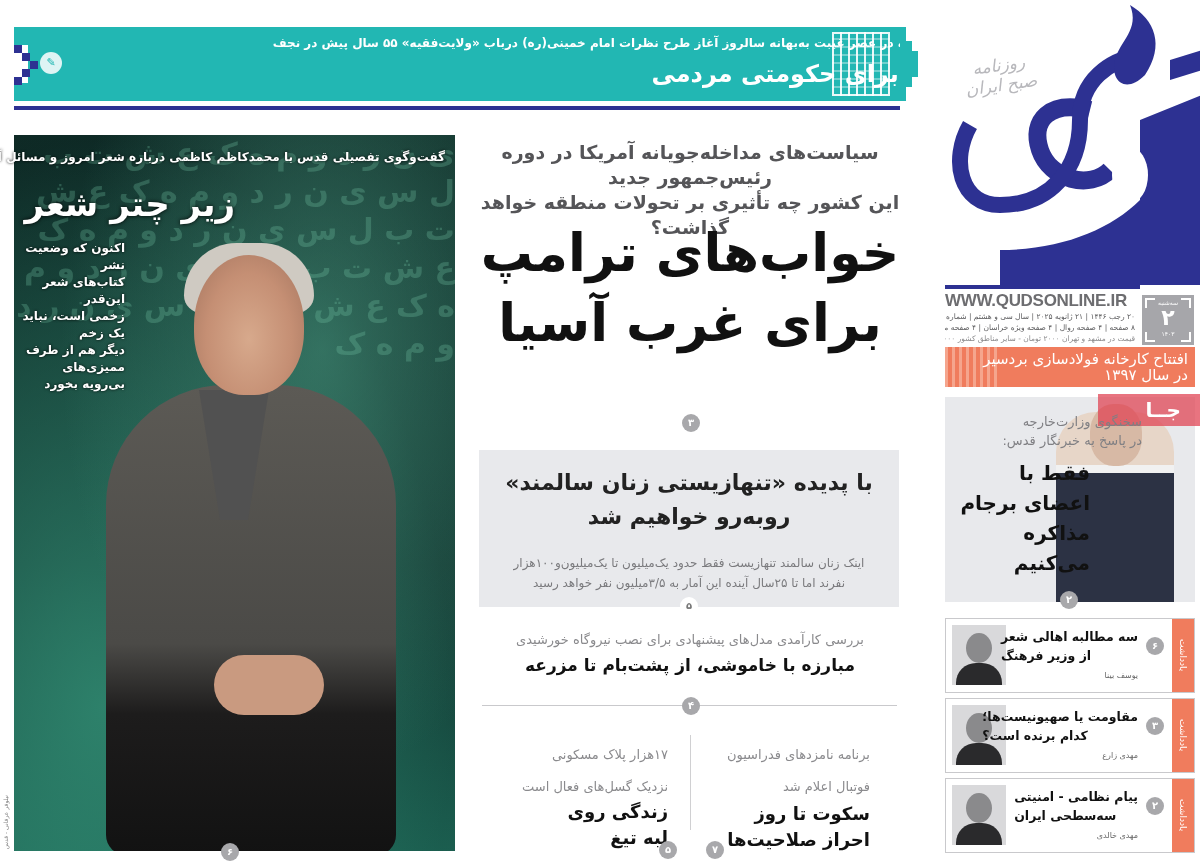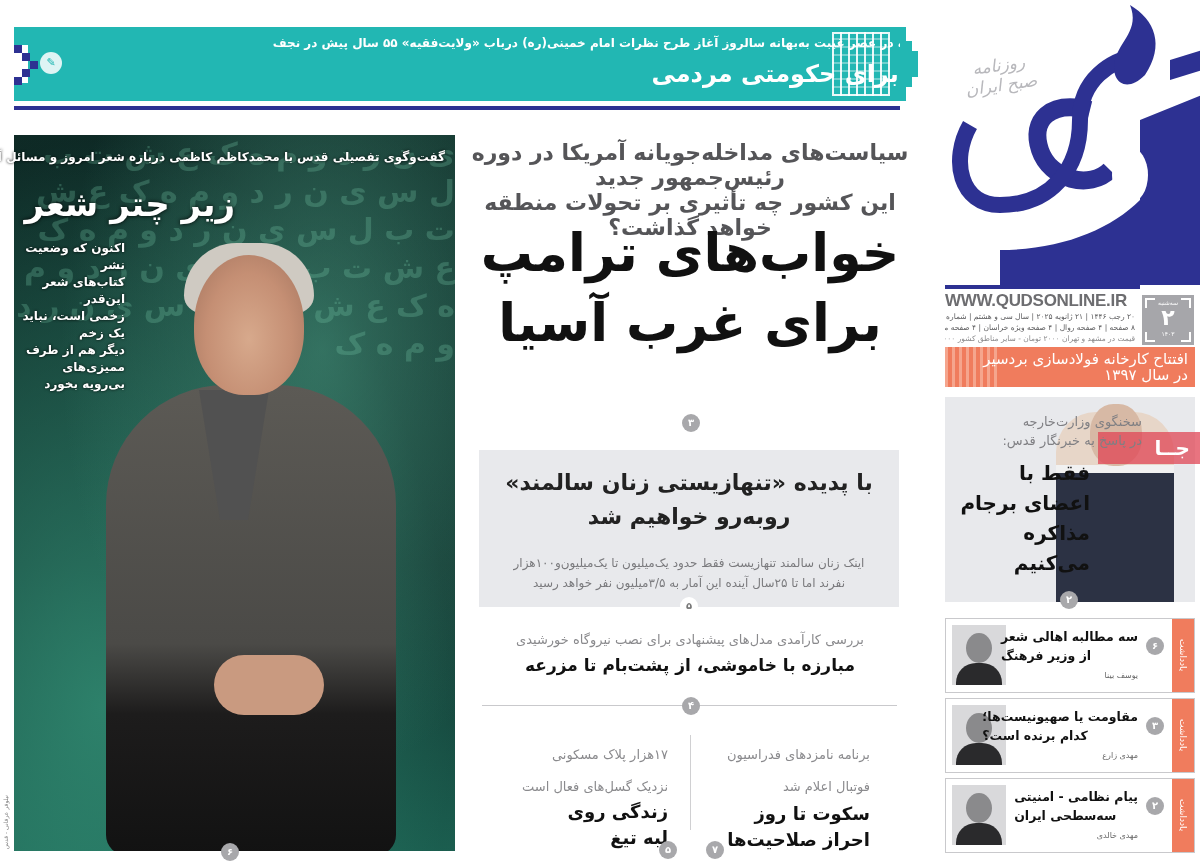--- a/index.html
+++ b/index.html
@@ -83,22 +83,22 @@
     .spokes-person {
       left: 1056px; top: 412px; width: 118px; height: 190px;
       background: linear-gradient(180deg, #e7d6c8 0 28%, #f1f1f1 28% 32%, #2c3244 32% 100%);
       border-radius: 40px 40px 0 0;
     }
     .spokes-face {
       left: 1090px; top: 404px; width: 52px; height: 62px; border-radius: 45%;
       background: #d7b9a5;
     }
     .red-ribbon {
-      left: 1098px; top: 432px; width: 102px; height: 32px; background: rgba(224,70,85,0.75);
-      color: #fff; font-size: 20px; font-weight: bold; text-align: right; padding-right: 10px; line-height: 32px;
+      left: 1098px; top: 394px; width: 102px; height: 32px; background: rgba(224,70,85,0.75);
+      color: #fff; font-size: 20px; font-weight: bold; text-align: right; padding-right: 19px; line-height: 32px;
     }
     .spokes-kicker {
       right: 58px; top: 412px; color: #7f7f83; font-size: 13px; line-height: 19px; text-align: right;
     }
     .spokes-title {
       right: 110px; top: 458px; color: #111111; font-size: 20px; font-weight: bold; line-height: 30px; text-align: right;
     }
     .badge {
       width: 18px; height: 18px; border-radius: 50%; background: #a8a8ab; color: #ffffff;
       font-size: 10px; line-height: 18px; text-align: center; font-weight: bold;
@@ -114,21 +114,21 @@
     }
     .note-photo { left: 6px; top: 6px; width: 54px; height: 60px; background: #d9d9db; overflow: hidden; }
     .note-photo .head { position: absolute; left: 14px; top: 8px; width: 26px; height: 30px; border-radius: 50%; background: #8a8a8c; }
     .note-photo .body { position: absolute; left: 4px; top: 38px; width: 46px; height: 26px; border-radius: 20px 20px 0 0; background: #2a2a2c; }
     .note-title { right: 56px; top: 8px; font-size: 12.5px; font-weight: bold; color: #111; line-height: 19px; text-align: left; }
     .note-author { right: 56px; top: 52px; font-size: 8px; color: #666; }
     .note-badge { right: 30px; top: 18px; }
 
     
     .main-kicker {
-      left: 470px; width: 440px; top: 140px; font-size: 22px; font-weight: bold; color: #555558;
+      left: 470px; width: 440px; top: 140px; font-size: 19px; font-weight: bold; color: #555558;
       line-height: 25px; text-align: center;
     }
     .main-headline {
       left: 470px; width: 440px; top: 218px; font-size: 52px; font-weight: bold; color: #111111;
       line-height: 70px; text-align: center; letter-spacing: -1px;
     }
     .gray-box { left: 479px; top: 450px; width: 420px; height: 157px; background: #e8e9ec; }
     .gray-title { left: 479px; width: 420px; top: 466px; font-size: 22px; font-weight: bold; color: #222; line-height: 34px; text-align: center; }
     .gray-sub { left: 479px; width: 420px; top: 553px; font-size: 12px; color: #7a7a7d; line-height: 20px; text-align: center; }
     .solar-kicker { left: 470px; width: 440px; top: 632px; font-size: 13px; color: #8a8a8d; text-align: center; }

